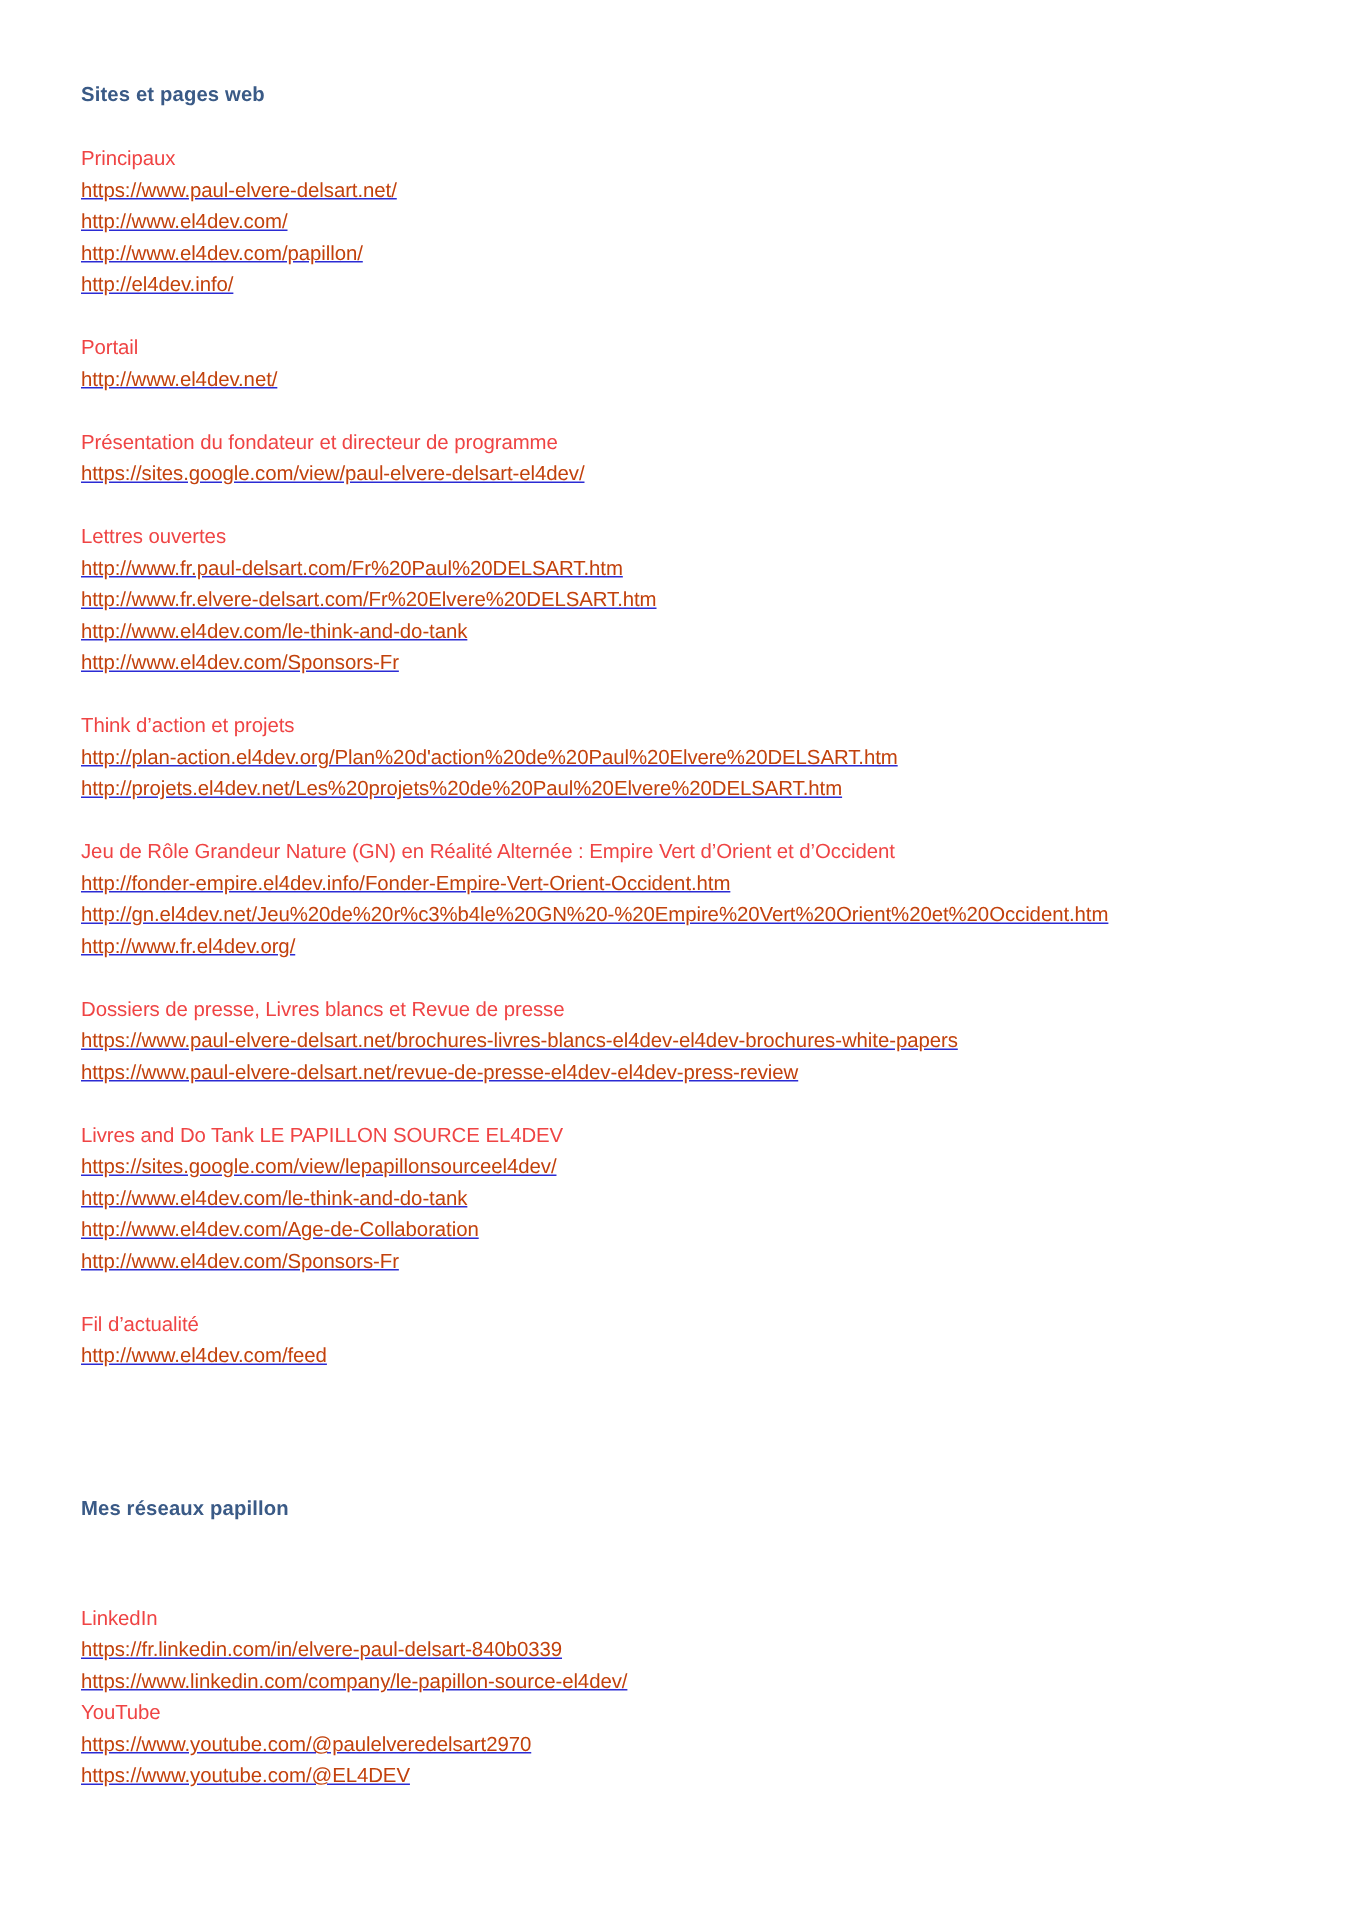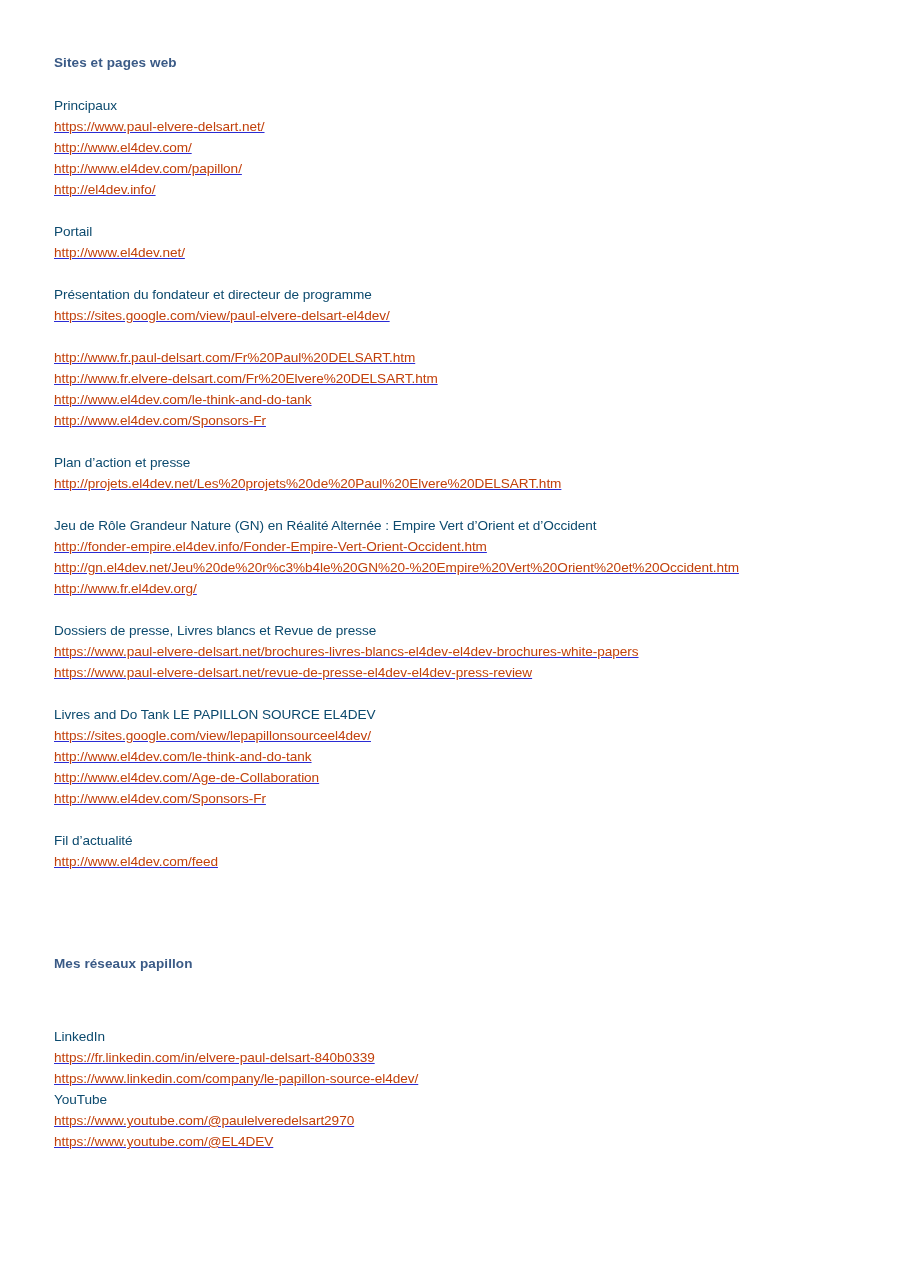--- a/index.html
+++ b/index.html
@@ -29,21 +29,21 @@
     line-height: 16px;
     letter-spacing: 0.1px;
     margin: 0;
   }
   .group {
     margin: 0;
   }
   .line {
     font-size: 13.6px;
     line-height: 21px;
-    color: #0c4a6e;
+    color: #ef4444;
     white-space: pre;
     letter-spacing: -0.05px;
   }
   .line.link {
     color: #c2410c;
     text-decoration: underline;
     text-decoration-color: #2b2bd4;
     text-underline-offset: 1px;
     cursor: pointer;
   }
@@ -76,29 +76,31 @@
     </div>
     <div class="spacer-group"></div>
 
     <div class="group">
       <div class="line">Présentation du fondateur et directeur de programme</div>
       <div class="line link">https://sites.google.com/view/paul-elvere-delsart-el4dev/</div>
     </div>
     <div class="spacer-group"></div>
 
     <div class="group">
+      <div class="line">Lettres ouvertes</div>
       <div class="line link">http://www.fr.paul-delsart.com/Fr%20Paul%20DELSART.htm</div>
       <div class="line link">http://www.fr.elvere-delsart.com/Fr%20Elvere%20DELSART.htm</div>
       <div class="line link">http://www.el4dev.com/le-think-and-do-tank</div>
       <div class="line link">http://www.el4dev.com/Sponsors-Fr</div>
     </div>
     <div class="spacer-group"></div>
 
     <div class="group">
-      <div class="line">Plan d’action et presse</div>
+      <div class="line">Think d’action et projets</div>
+      <div class="line link">http://plan-action.el4dev.org/Plan%20d'action%20de%20Paul%20Elvere%20DELSART.htm</div>
       <div class="line link">http://projets.el4dev.net/Les%20projets%20de%20Paul%20Elvere%20DELSART.htm</div>
     </div>
     <div class="spacer-group"></div>
 
     <div class="group">
       <div class="line">Jeu de Rôle Grandeur Nature (GN) en Réalité Alternée : Empire Vert d’Orient et d’Occident</div>
       <div class="line link">http://fonder-empire.el4dev.info/Fonder-Empire-Vert-Orient-Occident.htm</div>
       <div class="line link">http://gn.el4dev.net/Jeu%20de%20r%c3%b4le%20GN%20-%20Empire%20Vert%20Orient%20et%20Occident.htm</div>
       <div class="line link">http://www.fr.el4dev.org/</div>
     </div>

